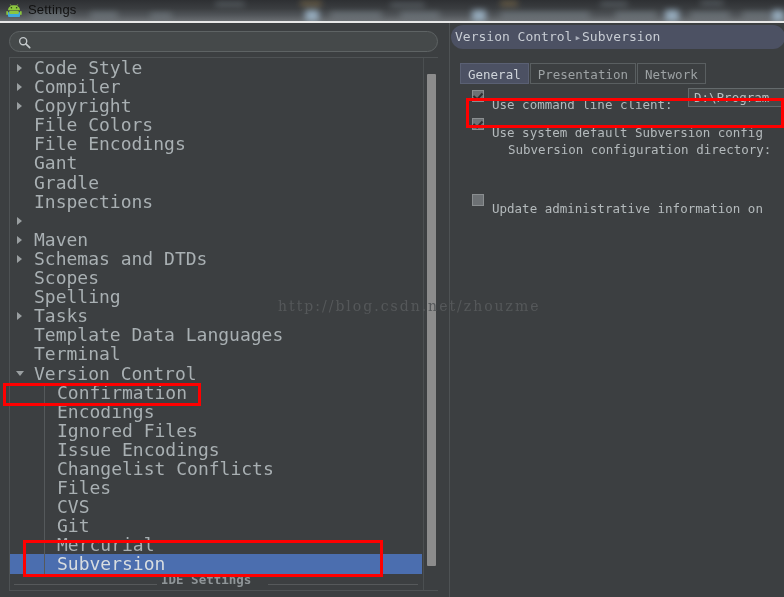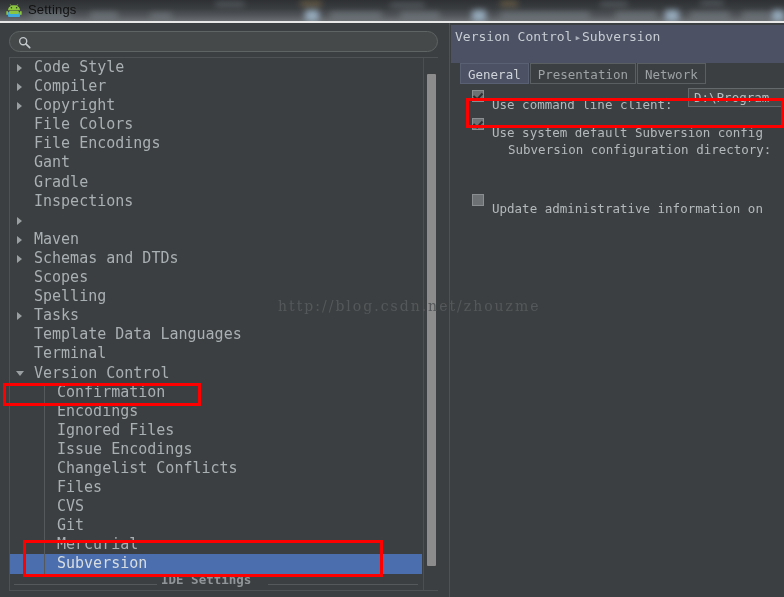--- a/index.html
+++ b/index.html
@@ -116,21 +116,21 @@
     left: 0; top: 0;
     width: 412px; height: 532px;
     overflow: hidden;
   }
   .tree-row {
     position: relative;
     height: 19.1px;
     line-height: 19.1px;
     white-space: nowrap;
     font-family: "DejaVu Sans Mono", monospace;
-    font-size: 15px;
+    font-size: 18px;
     color: #a9b0b3;
   }
   .tree-row .arrow {
     position: absolute;
     left: 7px; top: 6px;
     width: 0; height: 0;
     border-left: 5px solid #9a9fa1;
     border-top: 4px solid transparent;
     border-bottom: 4px solid transparent;
   }
@@ -205,28 +205,29 @@
   #right-pane {
     position: absolute;
     left: 449px; top: 0;
     width: 335px; height: 574px;
     background: #3c3f41;
     border-left: 1px solid #4e5254;
   }
   #breadcrumb {
     position: absolute;
     left: 1px; top: 2px;
-    width: 334px; height: 38px;
+    width: 334px; height: 24px;
     background: #4c5163;
     line-height: 24px;
     padding-left: 4px;
     box-sizing: border-box;
     font-size: 13px;
     color: #c8cdd4;
     white-space: nowrap;
+    border-radius: 12px;
   }
   #breadcrumb .crumb-sep {
     color: #aab0bb;
     margin: 0 1px 0 2px;
     font-size: 11px;
   }
 
   #tabstrip {
     position: absolute;
     left: 10px; top: 40px;

